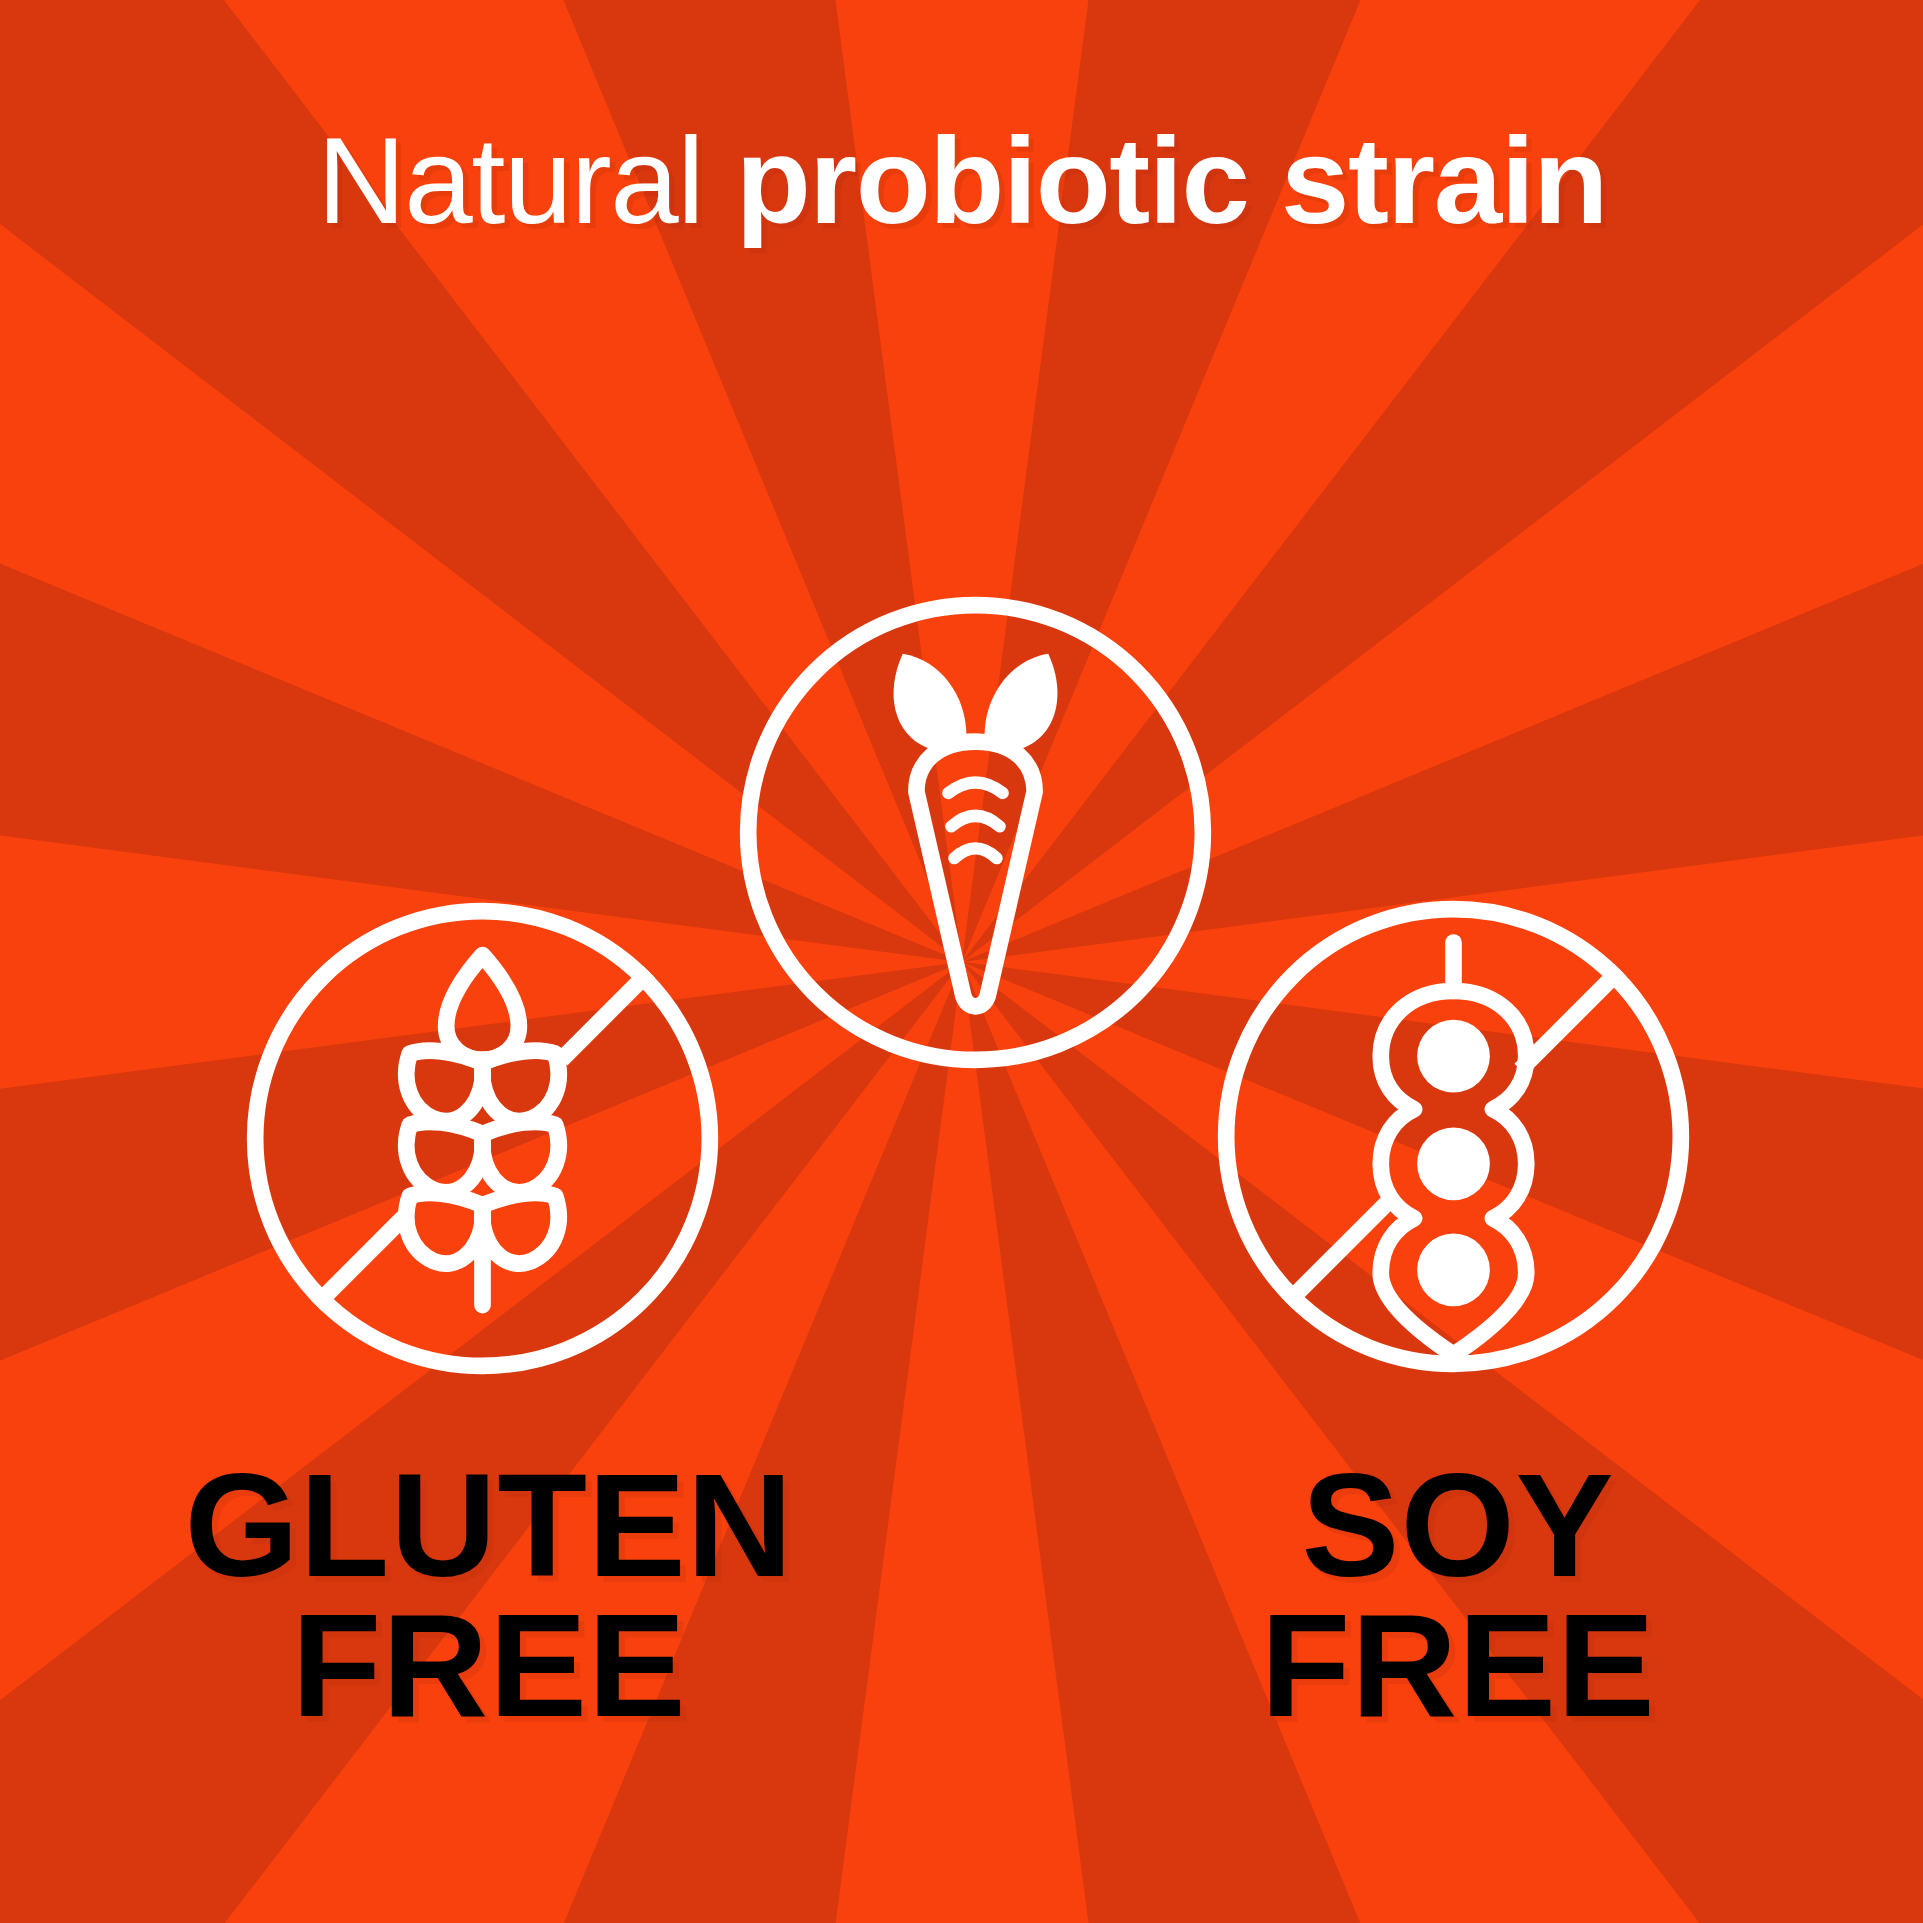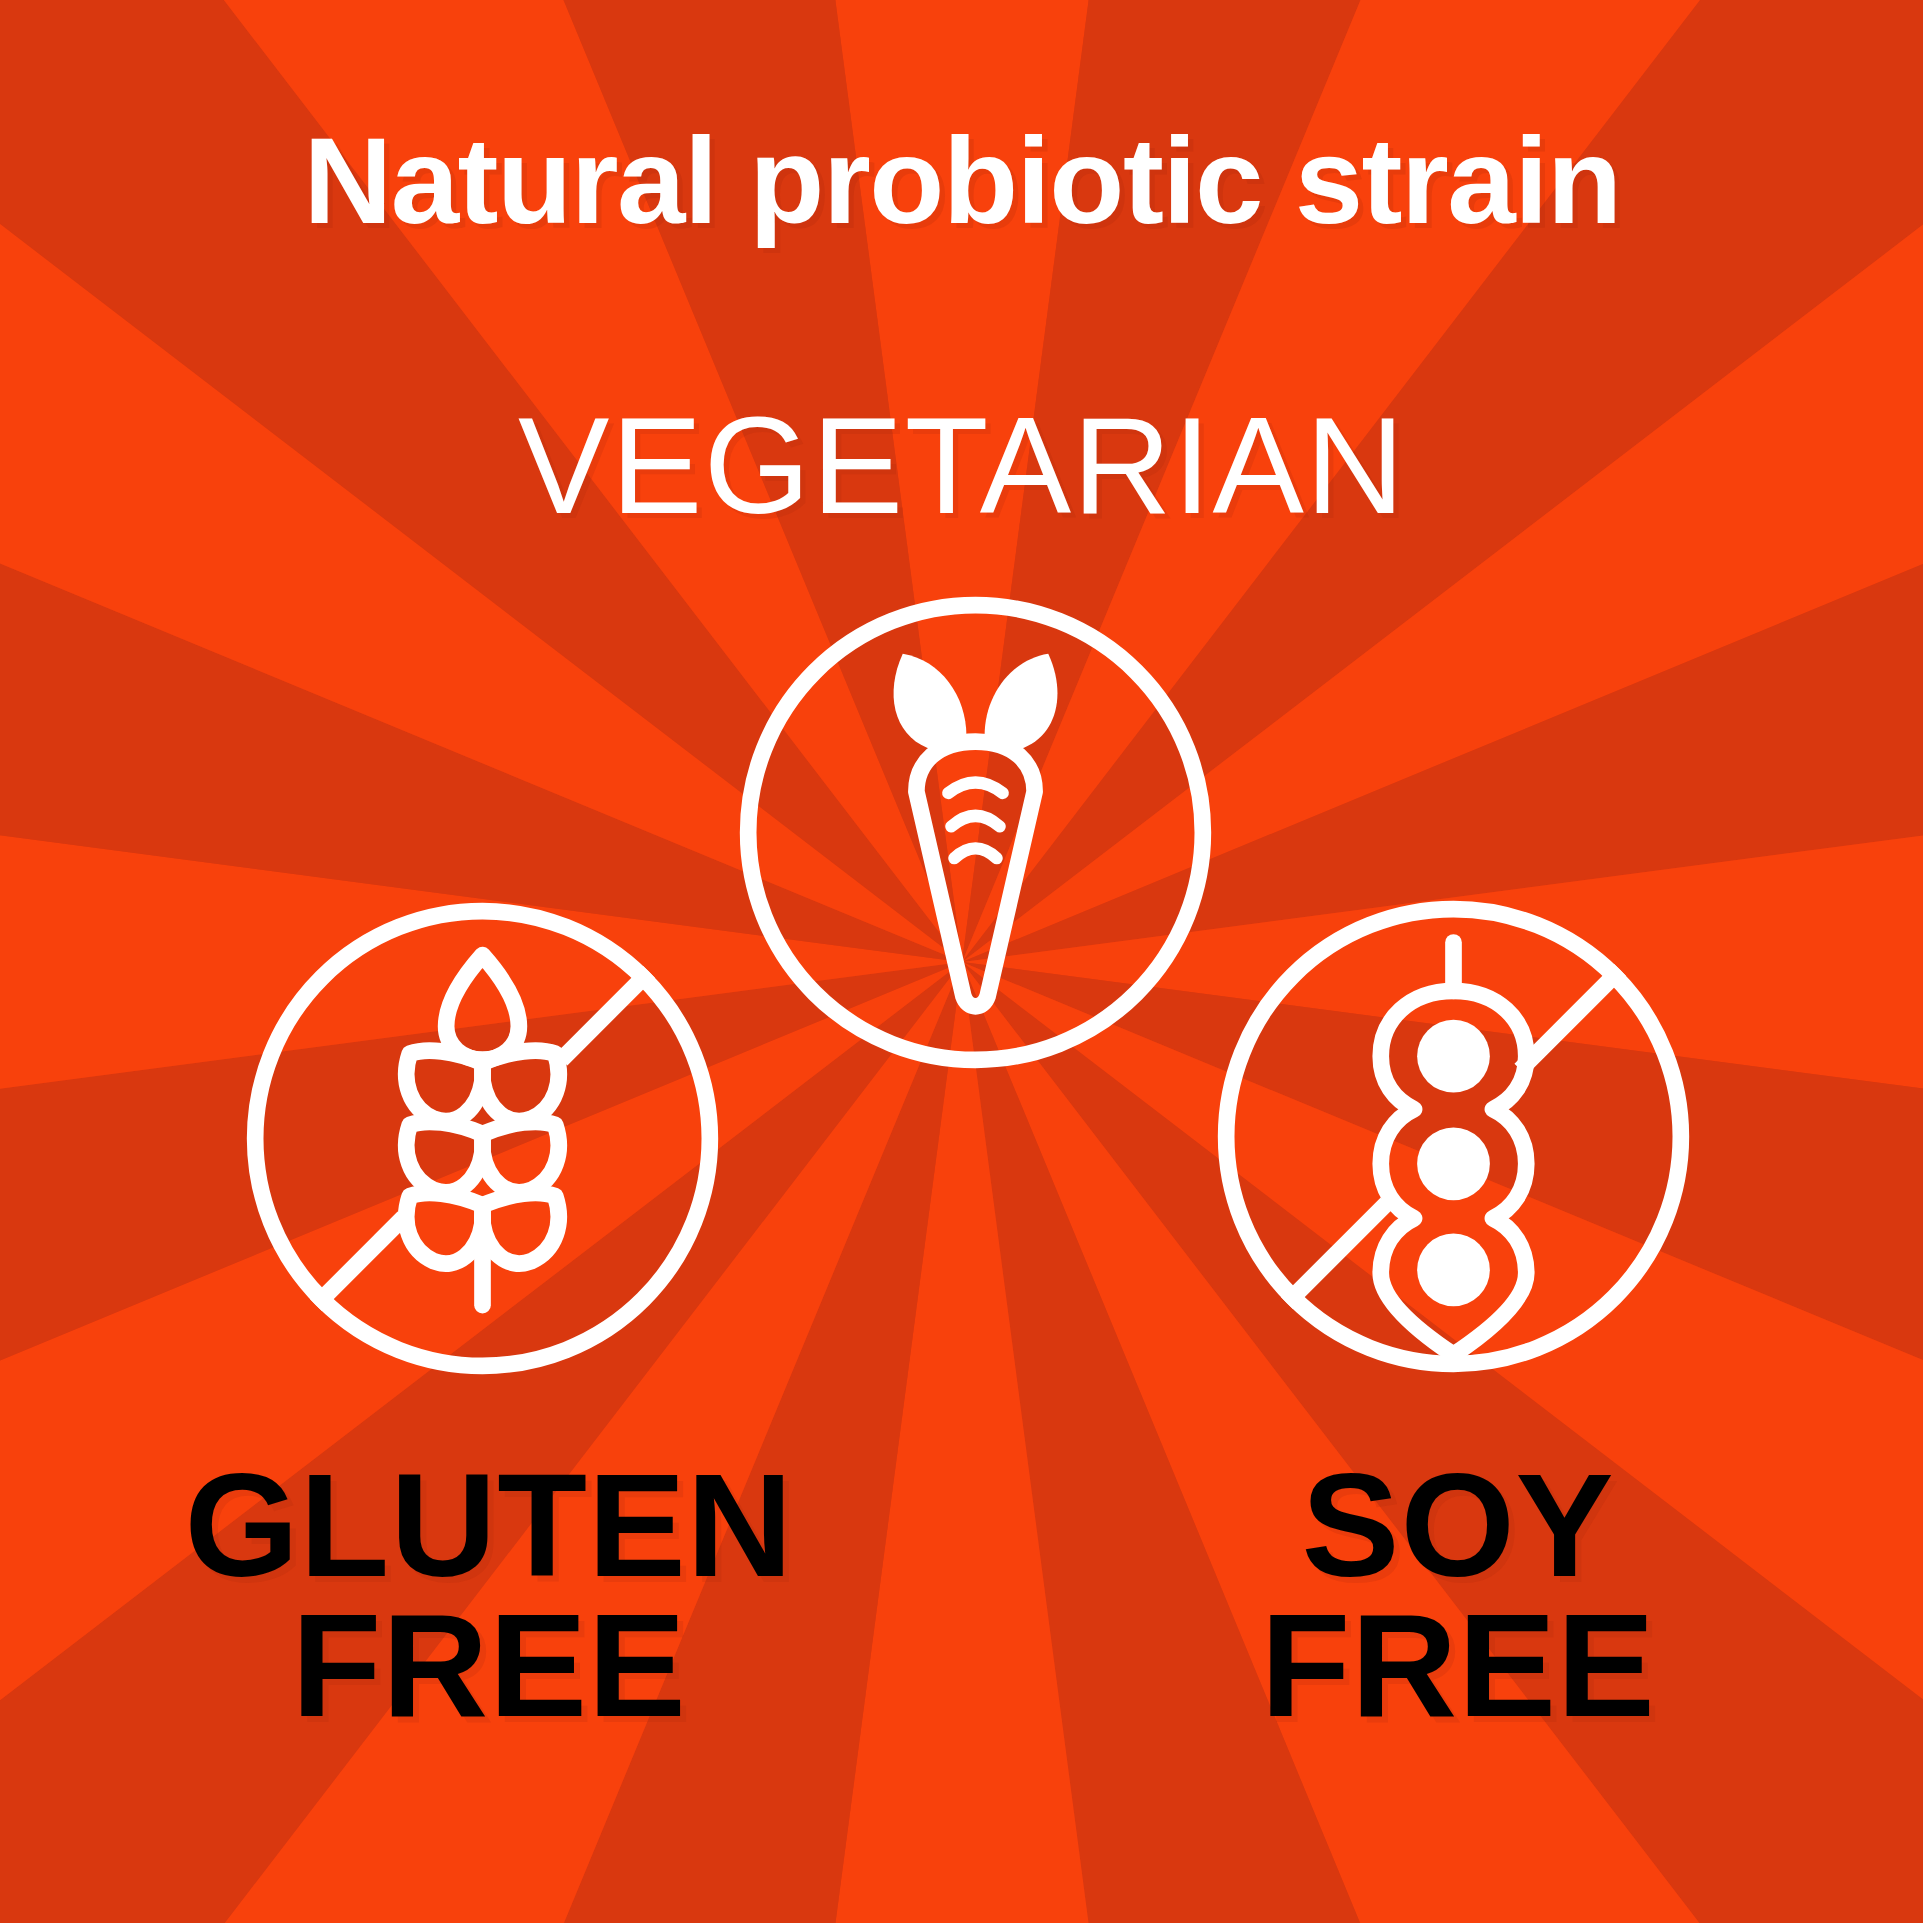--- a/index.html
+++ b/index.html
@@ -33,21 +33,21 @@
     top: 119px;
     text-align: center;
     color: #ffffff;
     font-size: 123px;
     line-height: 1;
     letter-spacing: -1.5px;
     white-space: nowrap;
     text-shadow: 5.3px 5.3px 0 rgba(160,40,10,0.18);
   }
   .headline .w-bold {
-    font-weight: 700;
+    font-weight: 400;
   }
   .headline .w-light {
     font-weight: 700;
   }
 
   
   .veg-word {
     position: absolute;
     left: 0;
     right: 0;
@@ -126,21 +126,20 @@
         <path d="M1280 1280 L-1893.4133611649409 -1155.0457160348828 L-1155.0457160348833 -1893.41336116494 Z" fill="#d9380f"></path>
         <path d="M1280 1280 L-1155.0457160348833 -1893.41336116494 L-250.73372946035806 -2415.5181300451472 Z" fill="#f8410c"></path>
         <path d="M1280 1280 L-250.73372946035806 -2415.5181300451472 L757.8952311197935 -2685.7794454952414 Z" fill="#d9380f"></path>
       </g>
   </svg>
 
   <div class="headline">
     <span class="w-bold">Natural</span><span class="w-light"> probiotic strain</span>
   </div>
 
-  <div class="veg-word">VEGETARIAN</div>
 
   <div class="badge" id="badge-vegetarian">
     <svg viewBox="0 0 320 320" width="485" height="485">
       <circle cx="160" cy="160" r="150" fill="none" stroke="#ffffff" stroke-width="11"></circle>
 
       <path d="M154 96 C 154 70, 137 46, 112 42 C 100 68, 106 95, 128 104 C 139 108, 149 105, 154 96 Z" fill="#ffffff"></path>
       <path d="M166 96 C 166 70, 183 46, 208 42 C 220 68, 214 95, 192 104 C 181 108, 171 105, 166 96 Z" fill="#ffffff"></path>
 
       <path d="M160 100 C 135 100, 121 114, 121 133 L 152 268 C 155 277, 165 277, 168 268 L 199 133 C 199 114, 185 100, 160 100 Z" fill="none" stroke="#ffffff" stroke-width="11" stroke-linejoin="round"></path>
 

